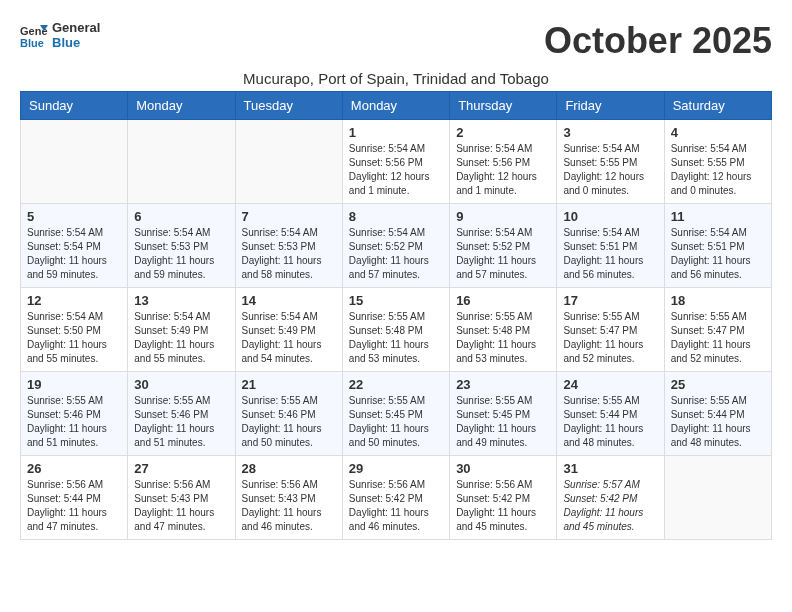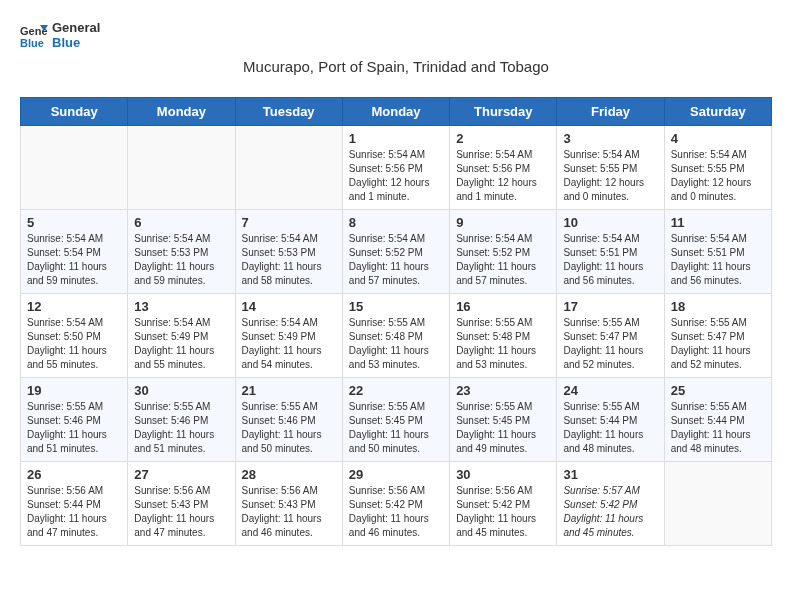--- a/index.html
+++ b/index.html
@@ -28,34 +28,34 @@
     .month-title {
       font-size: 36px;
       font-weight: bold;
       color: #333;
       text-align: right;
     }
     .subtitle {
       text-align: center;
       font-size: 15px;
       color: #333;
-      margin-bottom: 22px;
+      margin-bottom: 4px;
     }
     .calendar {
       width: 100%;
       border-collapse: collapse;
       border: 1px solid #ccc;
     }
     .calendar th {
       background-color: #2a6ebb;
       color: #fff;
-      text-align: center;
+      text-align: left;
       padding: 6px 8px;
       font-size: 13px;
-      font-weight: bold;
+      font-weight: normal;
       border: 1px solid #1a5faa;
     }
     .calendar td {
       vertical-align: top;
       padding: 5px 6px;
       font-size: 10.5px;
       color: #333;
       border: 1px solid #ddd;
       width: 14.28%;
       min-height: 80px;
@@ -90,20 +90,21 @@
     <svg class="logo-icon" viewBox="0 0 28 28">
       <text x="0" y="14" font-size="11" font-weight="bold" fill="#333">General</text>
       <text x="0" y="26" font-size="11" font-weight="bold" fill="#1a6faf">Blue</text>
       <polygon points="20,4 28,4 24,10" fill="#1a6faf"></polygon>
     </svg>
     <div>
       <div style="font-size:13px;font-weight:bold;color:#333;">General</div>
       <div style="font-size:13px;font-weight:bold;color:#1a6faf;">Blue</div>
     </div>
   </div>
+  <div class="month-title">October 2025</div>
 </div>
 
 <div class="subtitle">Mucurapo, Port of Spain, Trinidad and Tobago</div>
 
 <table class="calendar">
   <thead>
     <tr>
     <th>Sunday</th>
         <th>Monday</th>
         <th>Tuesday</th>

